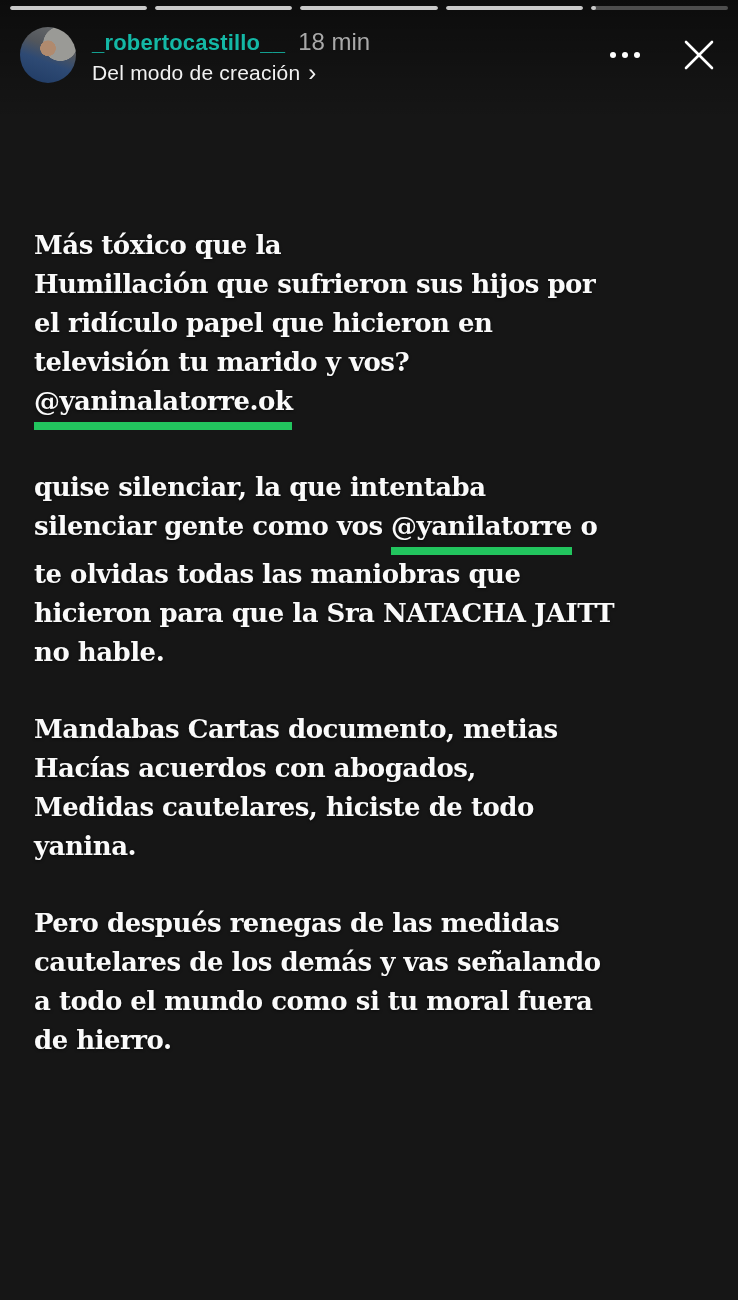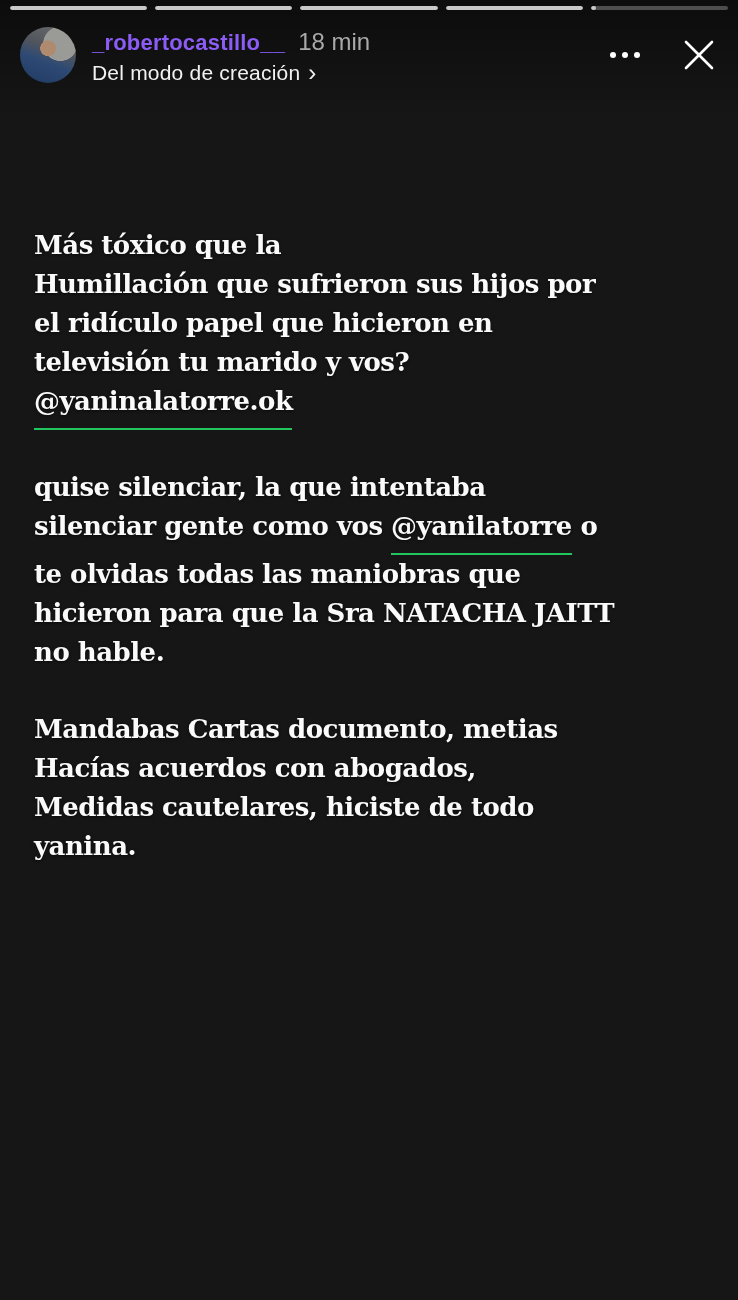--- a/index.html
+++ b/index.html
@@ -37,21 +37,21 @@
     width: 56px; height: 56px; border-radius: 50%;
     background:
       radial-gradient(circle at 50% 38%, #b08a6e 0 17%, transparent 18%),
       radial-gradient(circle at 72% 30%, #9a9a96 0 30%, transparent 31%),
       linear-gradient(200deg, #6b6d6e 0%, #52565c 38%, #2e4a74 60%, #1f3a63 100%);
     cursor: pointer;
   }
   .header-text { position: absolute; left: 92px; top: 6px; }
   .row1 { display: flex; align-items: baseline; }
   .username {
-    color: #8b5cf6; font-size: 22px; font-weight: 700;
+    color: #14b8a6; font-size: 22px; font-weight: 700;
     letter-spacing: 0.2px; cursor: pointer;
   }
   .timestamp { color: #a9a9a9; font-size: 24px; font-weight: 400; margin-left: 13px; }
   .row2 { display: flex; align-items: center; margin-top: 5px; cursor: pointer; }
   .subtitle { color: #f2f2f2; font-size: 21px; font-weight: 500; letter-spacing: 0.2px; }
   .chevron { color: #f2f2f2; font-size: 24px; margin-left: 8px; line-height: 20px; }
   
   .header-icons {
     position: absolute; right: 14px; top: 0; height: 66px;
     display: flex; align-items: center; gap: 30px;
@@ -66,22 +66,22 @@
   .story-text {
     position: absolute; left: 34px; top: 226px; width: 676px;
     font-family: "DejaVu Serif", "Liberation Serif", serif;
     font-weight: 700; font-size: 26px; line-height: 39px;
     letter-spacing: -0.5px; color: #fafafa;
     text-shadow: 0 1px 3px rgba(0,0,0,0.6);
   }
   .story-text .para { margin-bottom: 38px; }
   .story-text .line { white-space: nowrap; }
   .mention {
-    display: inline-block; border-bottom: 2px solid #22c55e;
-    padding-bottom: 7px; cursor: pointer;
+    display: inline-block; border-bottom: 8px solid #22c55e;
+    padding-bottom: 1px; cursor: pointer;
   }
 </style>
 </head>
 <body>
 
 <div class="top-gradient"></div>
 
 <div class="progress">
   <div class="seg">
       <span class="fill" style="width:100%"></span>
@@ -141,13 +141,19 @@
     <div class="line">te olvidas todas las maniobras que</div>
     <div class="line">hicieron para que la Sra NATACHA JAITT</div>
     <div class="line">no hable.</div>
   </div>
   <div class="para">
     <div class="line">Mandabas Cartas documento, metias</div>
     <div class="line">Hacías acuerdos con abogados,</div>
     <div class="line">Medidas cautelares, hiciste de todo</div>
     <div class="line">yanina.</div>
   </div>
+  <div class="para">
+    <div class="line">Pero después renegas de las medidas</div>
+    <div class="line">cautelares de los demás y vas señalando</div>
+    <div class="line">a todo el mundo como si tu moral fuera</div>
+    <div class="line">de hierro.</div>
+  </div>
 </div>
 
 </body></html>

